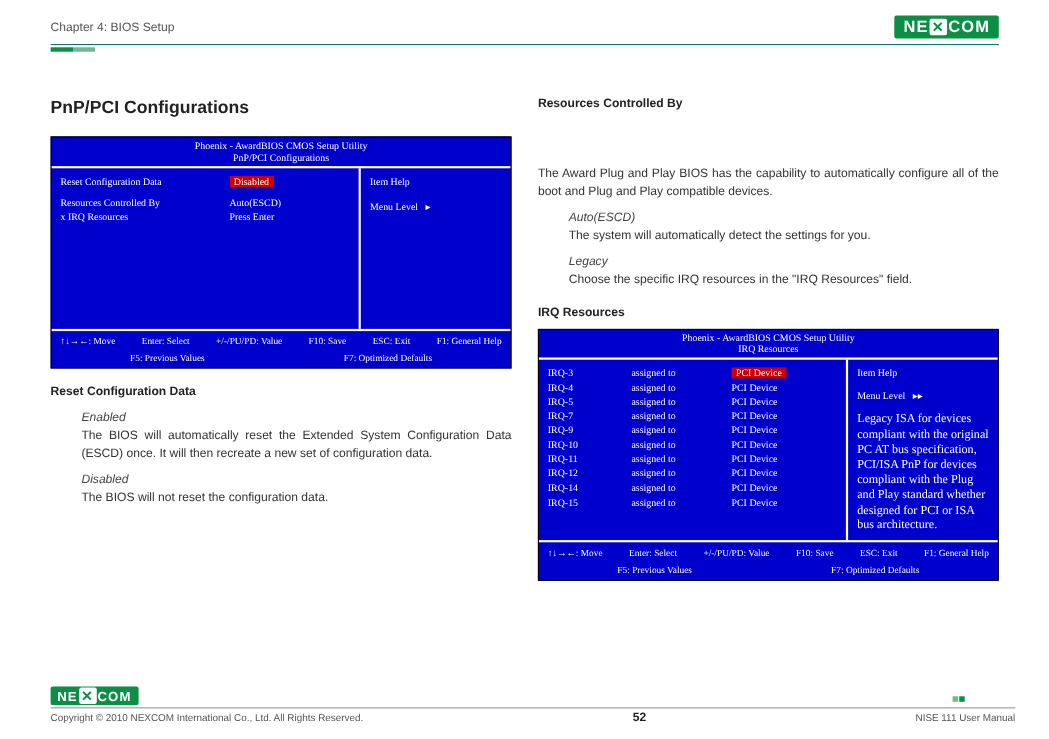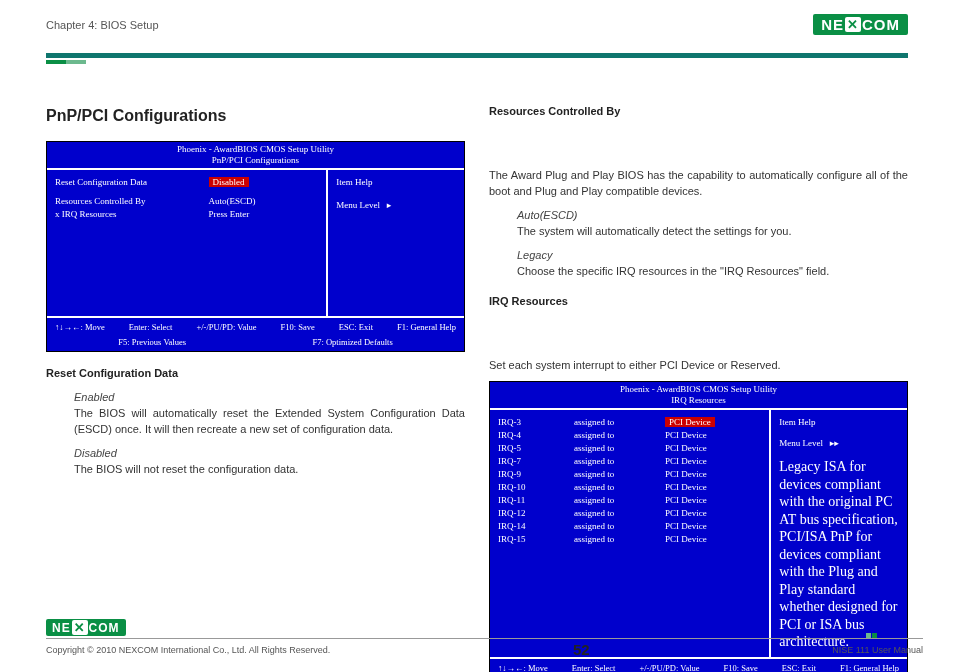--- a/index.html
+++ b/index.html
@@ -1,18 +1,18 @@
 <!DOCTYPE html>
 <html><head>
 <meta charset="utf-8">
 <style>
   * { box-sizing: border-box; margin: 0; padding: 0; }
   body { width: 954px; height: 672px; font-family: Arial, Helvetica, sans-serif; color: #333; background: #fff; position: relative; }
   .page { padding: 14px 46px 0 46px; }
-  .top-bar { display: flex; justify-content: space-between; align-items: center; border-bottom: 5px solid #0f766e; padding-bottom: 18px; margin-bottom: 2px; }
+  .top-bar { display: flex; justify-content: space-between; align-items: center; border-bottom: 1px solid #0f766e; padding-bottom: 5px; margin-bottom: 2px; }
   .chapter-title { font-size: 11px; color: #555; }
   .logo { display:inline-flex; align-items:center; }
   .logo-box { background:#0a8f45; color:#fff; font-weight:bold; font-size:15px; padding:2px 8px; border-radius:2px; letter-spacing:1px; display:flex; align-items:center; font-family: Arial; }
   .logo-box .x { background:#fff; color:#0a8f45; margin:0 1px; padding:0 2px; font-size:13px; border-radius:2px;}
   .green-rule { height:4px; background: linear-gradient(to right, #0a8f45 0 20px, #6cb98e 20px 40px, transparent 40px); margin-top:0px; }
   .columns { display:flex; gap: 24px; margin-top: 40px; }
   .col { flex:1; font-size: 11px; line-height:1.45; color:#333; }
   h2.sec-title { font-size: 16px; font-weight:bold; color:#222; margin-bottom: 14px; font-family: "Myriad Pro", Arial, sans-serif;}
   h4.subhead { font-size: 11px; font-weight:bold; margin: 14px 0 6px 0; color:#222;}
   .para { margin-bottom: 8px; text-align: justify; margin-top: 48px;}
@@ -29,27 +29,27 @@
   .red-pill { background:#cc0000; color:#fff; padding:0 4px;}
   .bios-foot { display:flex; justify-content: space-between; padding:3px 8px; font-size:8.5px; flex-wrap:wrap; gap: 2px 0;}
   .bios-foot span { white-space:nowrap;}
   .bios-foot-line2 { display:flex; justify-content: space-around; padding:0 8px 3px 8px; font-size:8.5px; }
   .help-label { color:#fff; }
   .arrow { font-size:9px;}
   .footer { position:absolute; bottom:14px; left:46px; right:31px; }
   .foot-rule { border-top:1px solid #999; margin-bottom:2px;}
   .foot-row { display:flex; justify-content:space-between; align-items:center; font-size:9px; color:#555;}
   .foot-logo .logo-box { font-size:12px; padding:1px 6px;}
-  .page-num { font-weight:bold; color:#222; font-size:15px;}
+  .page-num { font-weight:bold; color:#222; font-size:11px;}
   .small-bios .bios-body { min-height:155px;}
   .irq-table { display:flex;gap:31px; }
   .irq-col1 { flex:0 0 45px;}
   .irq-col2 { flex:0 0 60px;}
   .irq-col3 { flex:1;}
-  .help-text { font-size:14px; line-height:1.25; margin-top:8px;}
+  .help-text { font-size:11px; line-height:1.25; margin-top:8px;}
   .corner-dec { position:absolute; right:46px; display:flex; gap:1px;}
   .corner-dec .sq { width:5px; height:5px; background:#0a8f45;}
   .corner-dec .sql { background:#6cb98e;}
 </style>
 </head>
 <body>
 
 <div class="page">
   <div class="top-bar">
     <div class="chapter-title">Chapter 4: BIOS Setup</div>
@@ -114,21 +114,20 @@
 
     <div class="col">
       <h4 class="subhead" style="margin-top:0;">Resources Controlled By</h4>
       <div class="para">The Award Plug and Play BIOS has the capability to automatically configure all of the boot and Plug and Play compatible devices.</div>
       <div class="ital">Auto(ESCD)</div>
       <div class="ind-para">The system will automatically detect the settings for you.</div>
       <div class="ital">Legacy</div>
       <div class="ind-para">Choose the specific IRQ resources in the "IRQ Resources" field.</div>
 
       <h4 class="subhead">IRQ Resources</h4>
-      <div class="para">Set each system interrupt to either PCI Device or Reserved.</div>
 
       <div class="bios-box small-bios">
         <div class="bios-title">
           <div>Phoenix - AwardBIOS CMOS Setup Utility</div>
           <div>IRQ Resources</div>
         </div>
         <div class="bios-body">
           <div class="bios-left" id="irq-list">
               <div class="bios-row irq-table">
                 <span class="irq-col1">IRQ-3</span>

